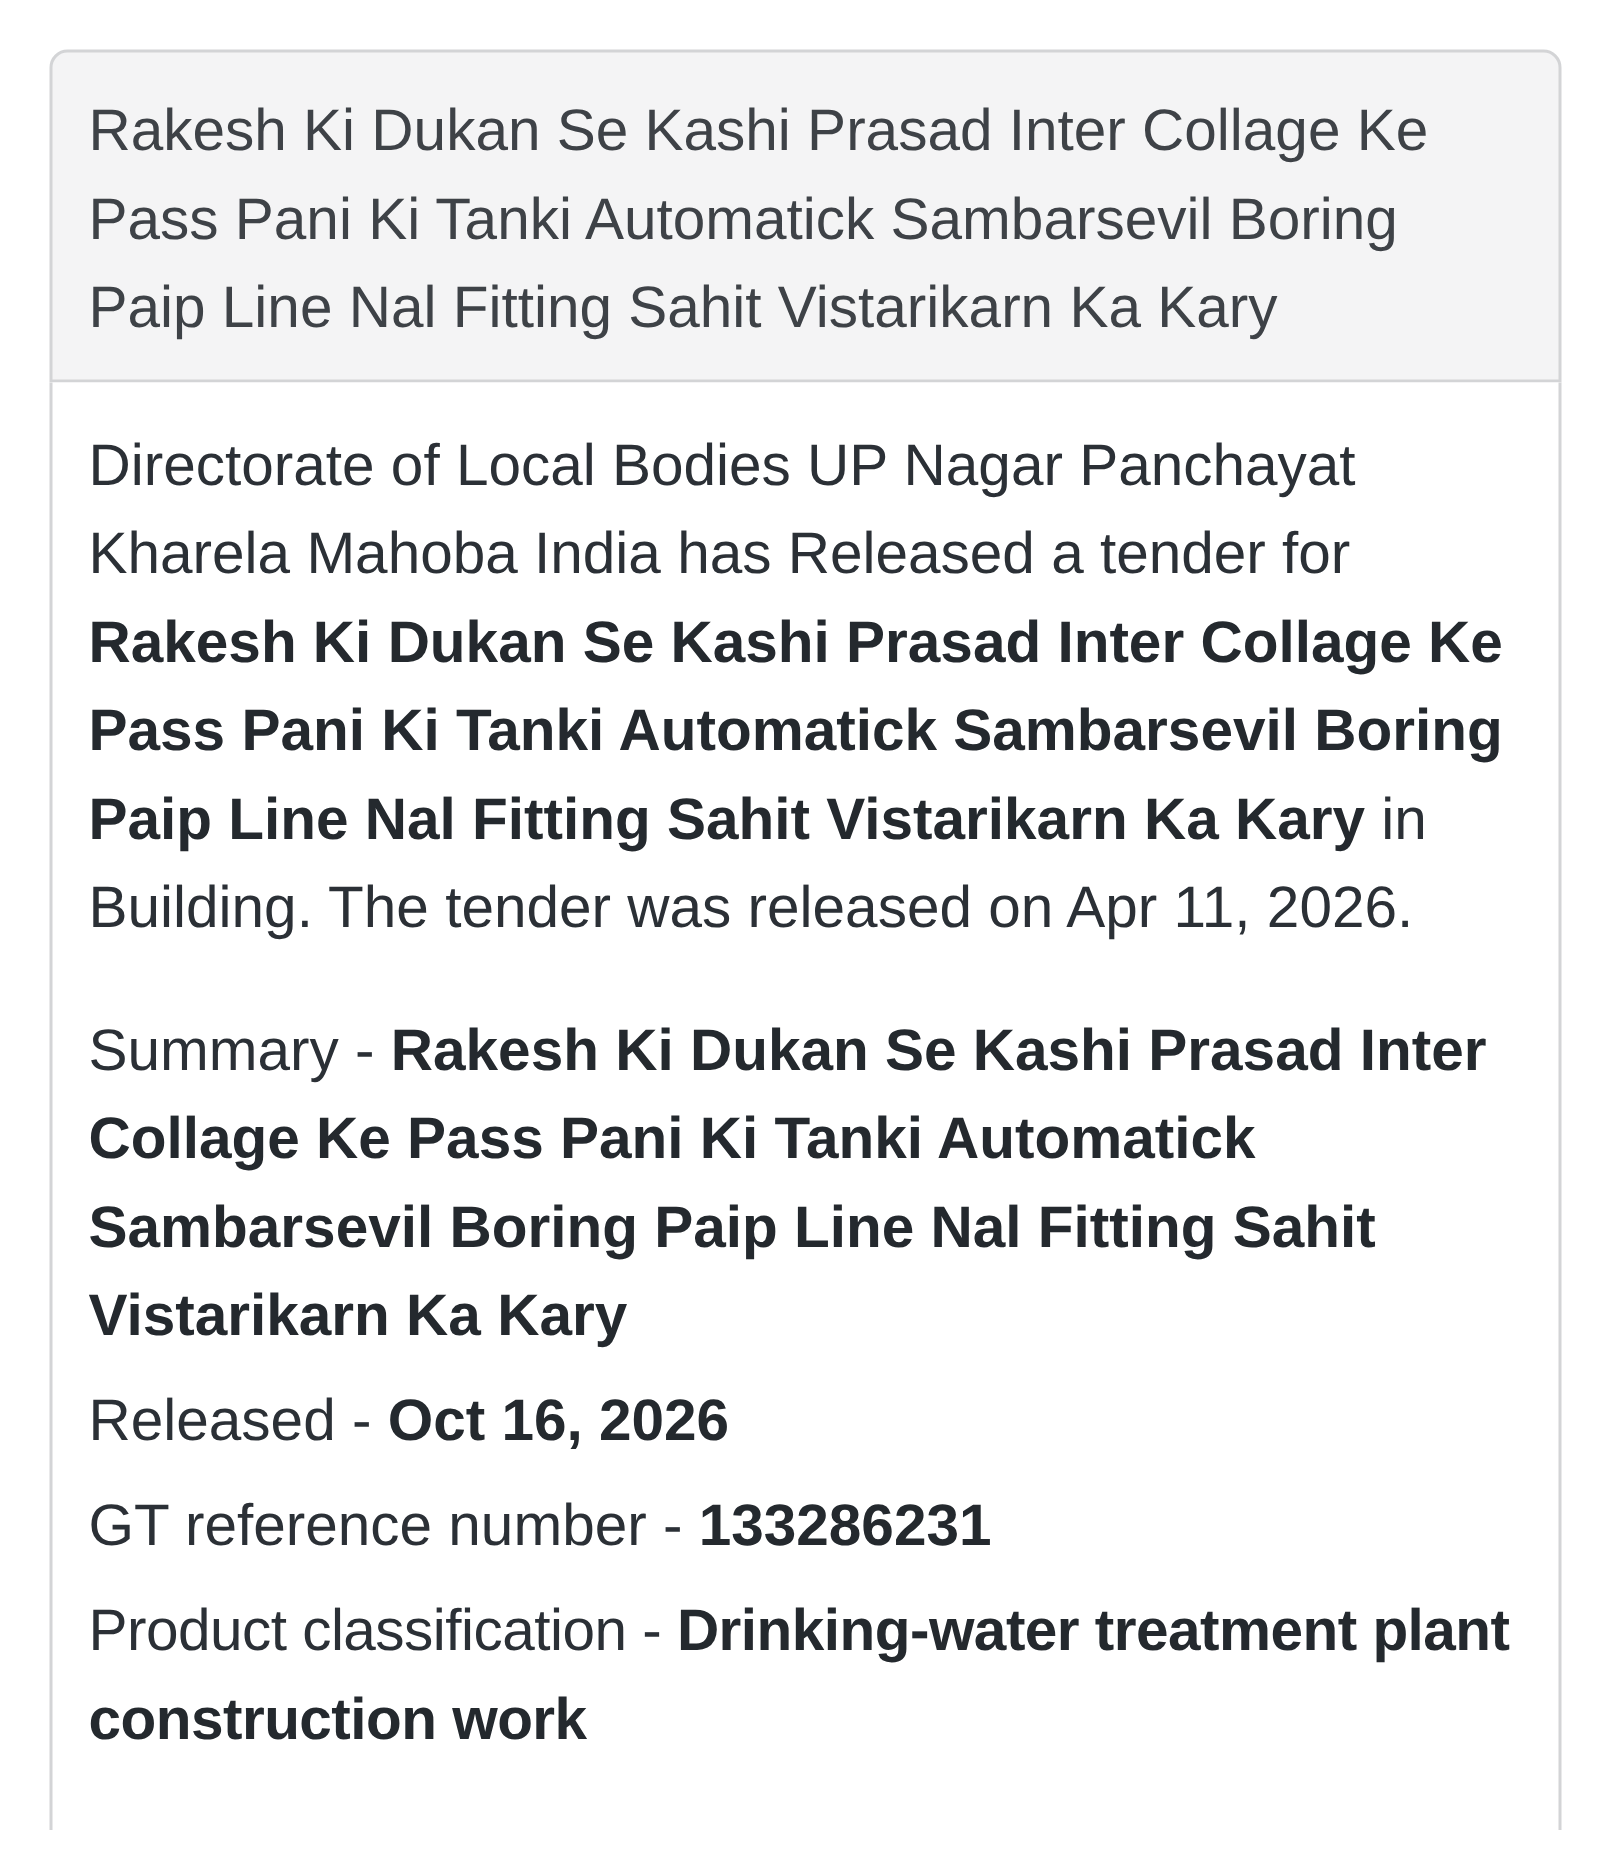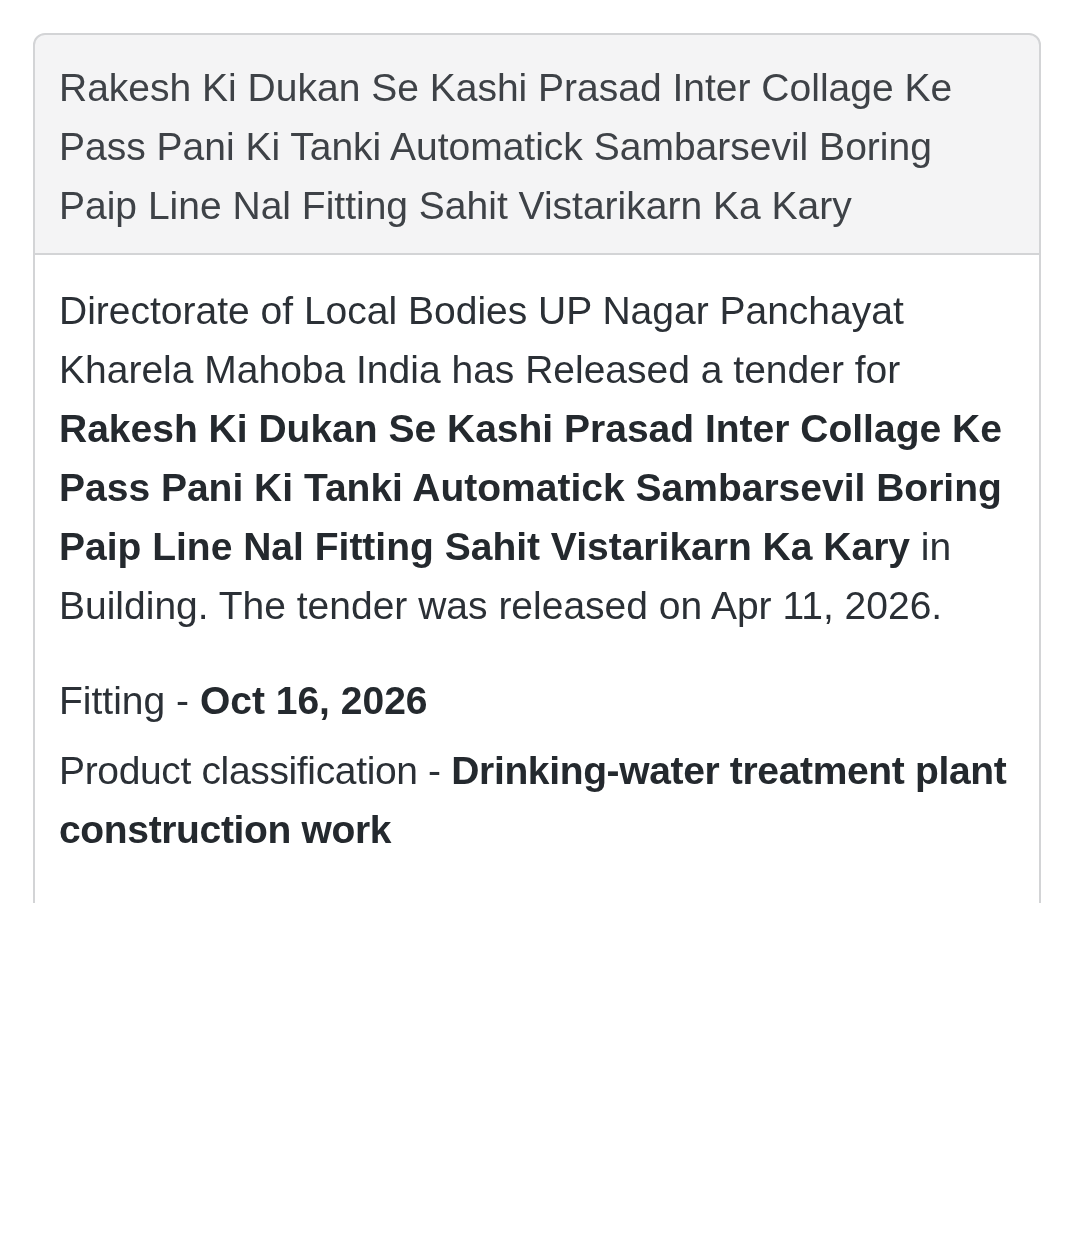--- a/index.html
+++ b/index.html
@@ -59,19 +59,21 @@
 
 <div class="card">
   <div class="card-header">
     <span>Rakesh Ki Dukan Se Kashi Prasad Inter Collage Ke Pass Pani Ki Tanki Automatick Sambarsevil Boring Paip Line Nal Fitting Sahit Vistarikarn Ka Kary</span>
   </div>
 
   <div class="card-body">
     <p class="intro"><span>Directorate of Local Bodies UP Nagar Panchayat Kharela Mahoba India has Released a tender for </span><b>Rakesh Ki Dukan Se Kashi Prasad Inter Collage Ke Pass Pani Ki Tanki Automatick Sambarsevil Boring Paip Line Nal Fitting Sahit Vistarikarn Ka Kary</b><span> in Building. The tender was released on Apr 11, 2026.</span></p>
 
 
+    <p class="field"><span>Summary - </span><b>Rakesh Ki Dukan Se Kashi Prasad Inter Collage Ke Pass Pani Ki Tanki Automatick Sambarsevil Boring Paip Line Nal Fitting Sahit Vistarikarn Ka Kary</b></p>
 
-    <p class="field"><span>Fitting - </span><b>Oct 16, 2026</b></p>
+    <p class="field"><span>Released - </span><b>Oct 16, 2026</b></p>
 
+    <p class="field"><span>GT reference number - </span><b>133286231</b></p>
 
     <p class="field field-product"><span>Product classification - </span><b>Drinking-water treatment plant construction work</b></p>
   </div>
 </div>
 
 </body></html>

